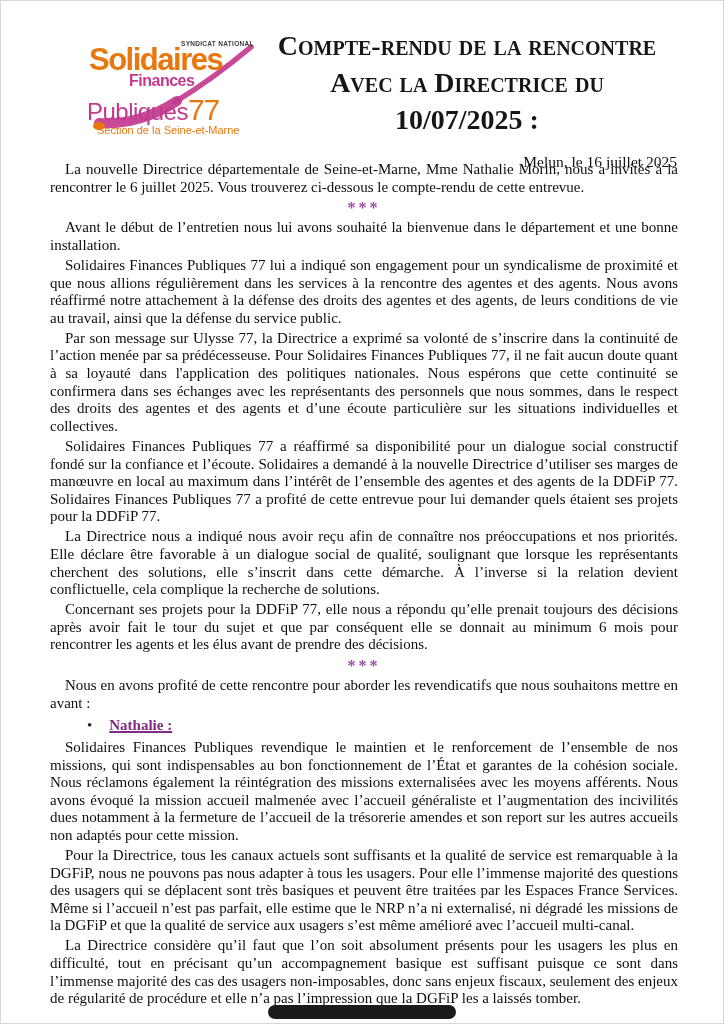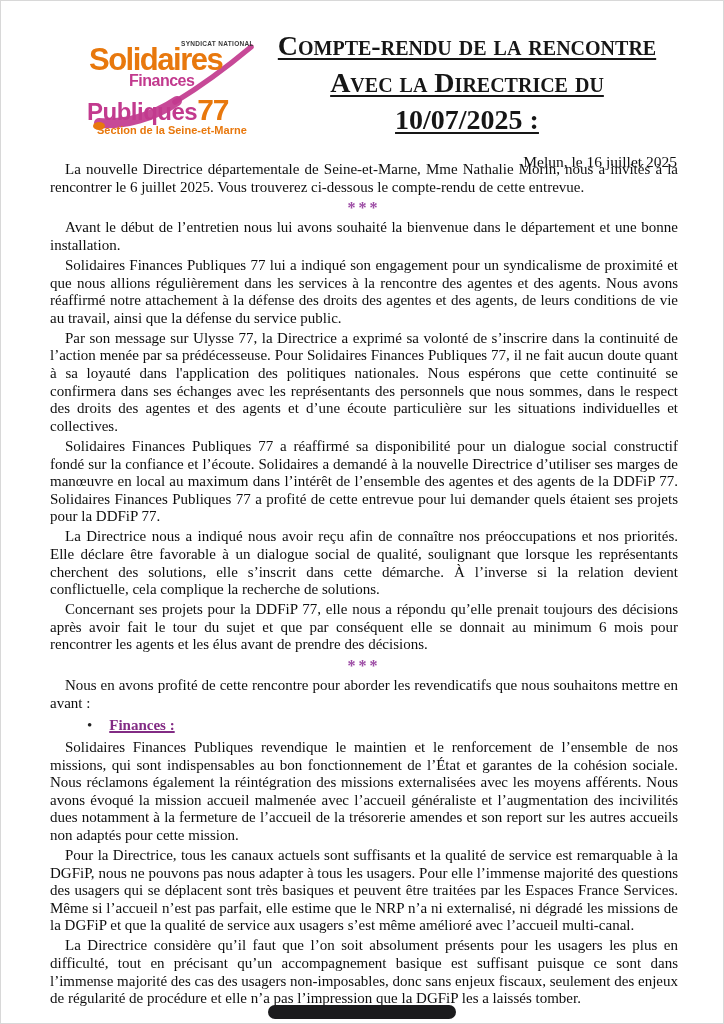--- a/index.html
+++ b/index.html
@@ -18,31 +18,31 @@
   
   .logo{position:absolute;left:84px;top:32px;width:180px;height:104px;
         font-family:"Liberation Sans", sans-serif;}
   .logo .swoosh{position:absolute;left:0;top:0;z-index:0;}
   .logo .syndicat{position:absolute;left:96px;top:7px;font-size:6.5px;font-weight:bold;
                   color:#3a3a3a;letter-spacing:.3px;z-index:2;}
   .logo .l1{position:absolute;left:4px;top:9px;font-size:31px;font-weight:bold;
             color:var(--orange);letter-spacing:-1.5px;z-index:1;}
   .logo .l2{position:absolute;left:44px;top:39px;font-size:16px;font-weight:bold;
             color:var(--magenta);letter-spacing:-0.5px;z-index:1;}
-  .logo .l3{position:absolute;left:2px;top:60px;font-size:24px;font-weight:bold;
+  .logo .l3{position:absolute;left:2px;top:60px;font-size:24px;font-weight:normal;
             color:var(--magenta);letter-spacing:-0.5px;z-index:1;white-space:nowrap;}
   .logo .num{font-size:30px;color:var(--orange);letter-spacing:-1px;}
-  .logo .section{position:absolute;left:12px;top:91px;font-size:11px;font-weight:bold;
+  .logo .section{position:absolute;left:12px;top:91px;font-size:11px;font-weight:normal;
                  color:var(--orange);z-index:2;white-space:nowrap;}
 
   
   .title{position:absolute;left:246px;top:26px;width:440px;text-align:center;
          font-weight:bold;font-variant:small-caps;font-size:28px;line-height:37px;
          color:#161616;}
-  .title .tline{text-decoration:underline;text-decoration-thickness:2px;text-underline-offset:3px;}
+  .title .tline{text-decoration-thickness:2px;text-underline-offset:3px;}
 
   .dateline{position:absolute;right:46px;top:152px;font-size:15.5px;color:#111;}
 
   
   .doc-body{position:absolute;left:49px;top:160px;width:628px;
             font-size:15px;line-height:17.6px;text-align:justify;color:#0e0e0e;}
   .body-para{margin:0 0 2.5px 0;text-indent:15px;}
   .separator{text-align:center;color:var(--purple-sep);font-weight:bold;font-size:16px;
              letter-spacing:3px;margin:1px 0 3px 0;text-indent:0;}
   .bullet-line{margin:5px 0 4px 37px;text-indent:0;}
@@ -84,21 +84,21 @@
       <p class="body-para">La nouvelle Directrice départementale de Seine-et-Marne, Mme Nathalie Morin, nous a invités à la rencontrer le 6 juillet 2025. Vous trouverez ci-dessous le compte-rendu de cette entrevue.</p>
       <div class="separator">***</div>
       <p class="body-para">Avant le début de l’entretien nous lui avons souhaité la bienvenue dans le département et une bonne installation.</p>
       <p class="body-para">Solidaires Finances Publiques 77 lui a indiqué son engagement pour un syndicalisme de proximité et que nous allions régulièrement dans les services à la rencontre des agentes et des agents. Nous avons réaffirmé notre attachement à la défense des droits des agentes et des agents, de leurs conditions de vie au travail, ainsi que la défense du service public.</p>
       <p class="body-para">Par son message sur Ulysse 77, la Directrice a exprimé sa volonté de s’inscrire dans la continuité de l’action menée par sa prédécesseuse. Pour Solidaires Finances Publiques 77, il ne fait aucun doute quant à sa loyauté dans l'application des politiques nationales. Nous espérons que cette continuité se confirmera dans ses échanges avec les représentants des personnels que nous sommes, dans le respect des droits des agentes et des agents et d’une écoute particulière sur les situations individuelles et collectives.</p>
       <p class="body-para">Solidaires Finances Publiques 77 a réaffirmé sa disponibilité pour un dialogue social constructif fondé sur la confiance et l’écoute. Solidaires a demandé à la nouvelle Directrice d’utiliser ses marges de manœuvre en local au maximum dans l’intérêt de l’ensemble des agentes et des agents de la DDFiP 77. Solidaires Finances Publiques 77 a profité de cette entrevue pour lui demander quels étaient ses projets pour la DDFiP 77.</p>
       <p class="body-para">La Directrice nous a indiqué nous avoir reçu afin de connaître nos préoccupations et nos priorités. Elle déclare être favorable à un dialogue social de qualité, soulignant que lorsque les représentants cherchent des solutions, elle s’inscrit dans cette démarche. À l’inverse si la relation devient conflictuelle, cela complique la recherche de solutions.</p>
       <p class="body-para">Concernant ses projets pour la DDFiP 77, elle nous a répondu qu’elle prenait toujours des décisions après avoir fait le tour du sujet et que par conséquent elle se donnait au minimum 6 mois pour rencontrer les agents et les élus avant de prendre des décisions.</p>
       <div class="separator">***</div>
       <p class="body-para">Nous en avons profité de cette rencontre pour aborder les revendicatifs que nous souhaitons mettre en avant :</p>
-      <div class="bullet-line"><span class="dot">•</span><span class="bullet-text">Finances :</span></div>
+      <div class="bullet-line"><span class="dot">•</span><span class="bullet-text">Nathalie :</span></div>
       <p class="body-para">Solidaires Finances Publiques revendique le maintien et le renforcement de l’ensemble de nos missions, qui sont indispensables au bon fonctionnement de l’État et garantes de la cohésion sociale. Nous réclamons également la réintégration des missions externalisées avec les moyens afférents. Nous avons évoqué la mission accueil malmenée avec l’accueil généraliste et l’augmentation des incivilités dues notamment à la fermeture de l’accueil de la trésorerie amendes et son report sur les autres accueils non adaptés pour cette mission.</p>
       <p class="body-para">Pour la Directrice, tous les canaux actuels sont suffisants et la qualité de service est remarquable à la DGFiP, nous ne pouvons pas nous adapter à tous les usagers. Pour elle l’immense majorité des questions des usagers qui se déplacent sont très basiques et peuvent être traitées par les Espaces France Services. Même si l’accueil n’est pas parfait, elle estime que le NRP n’a ni externalisé, ni dégradé les missions de la DGFiP et que la qualité de service aux usagers s’est même amélioré avec l’accueil multi-canal.</p>
       <p class="body-para">La Directrice considère qu’il faut que l’on soit absolument présents pour les usagers les plus en difficulté, tout en précisant qu’un accompagnement basique est suffisant puisque ce sont dans l’immense majorité des cas des usagers non-imposables, donc sans enjeux fiscaux, seulement des enjeux de régularité de procédure et elle n’a pas l’impression que la DGFiP les a laissés tomber.</p>
     </div>
 
   <div class="home-bar"></div>
 
 </div>
 
 </body></html>

